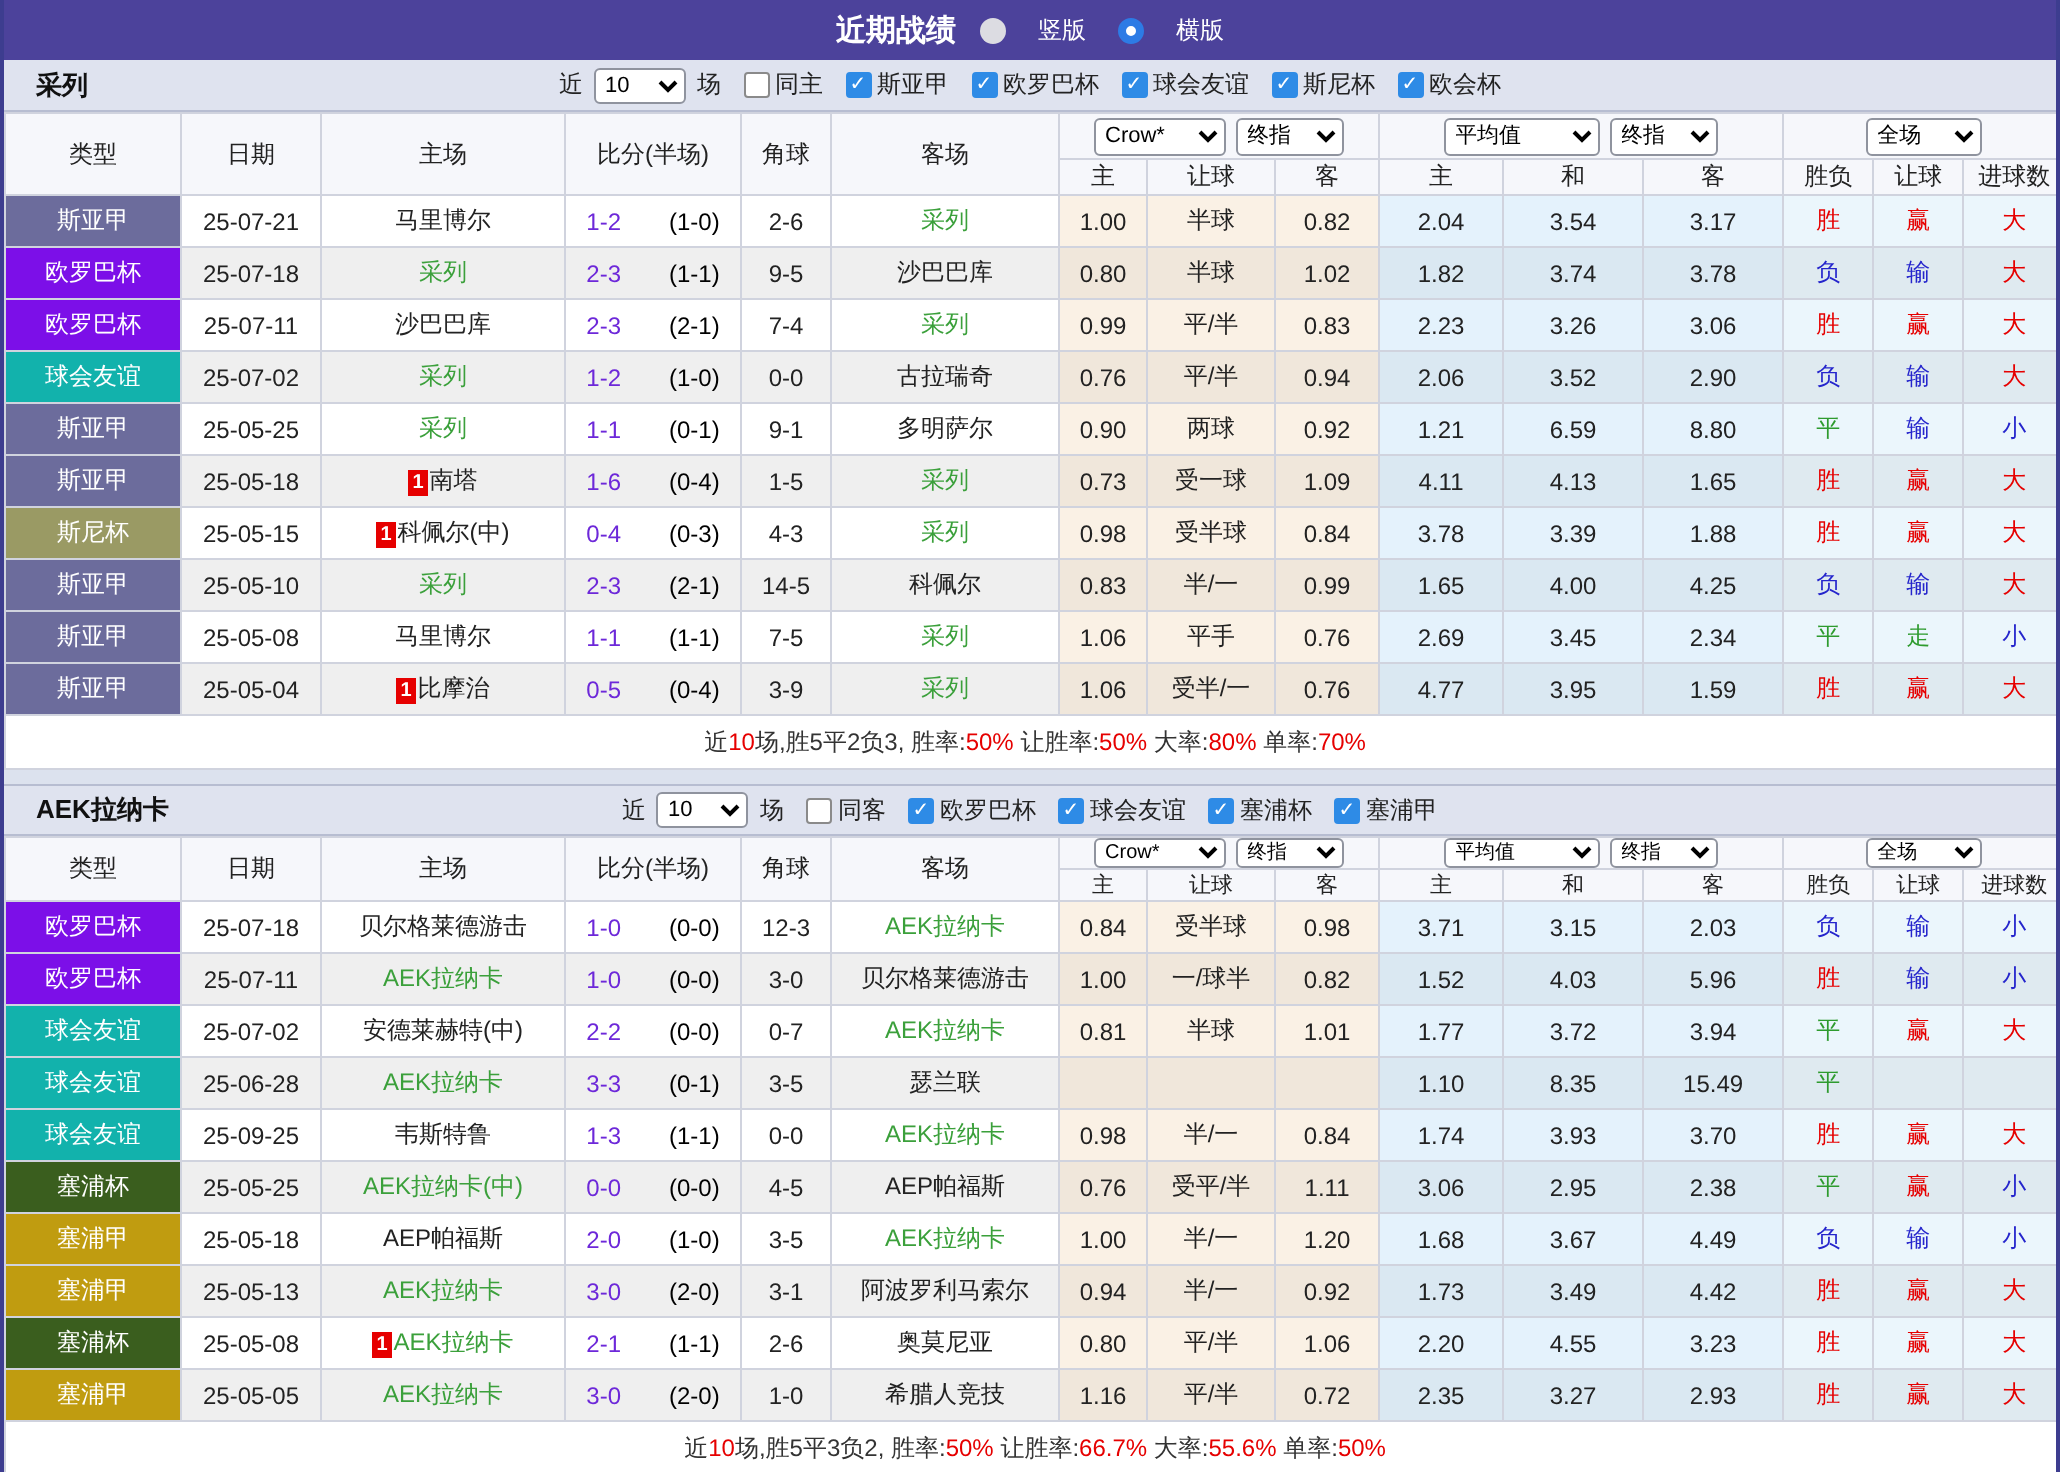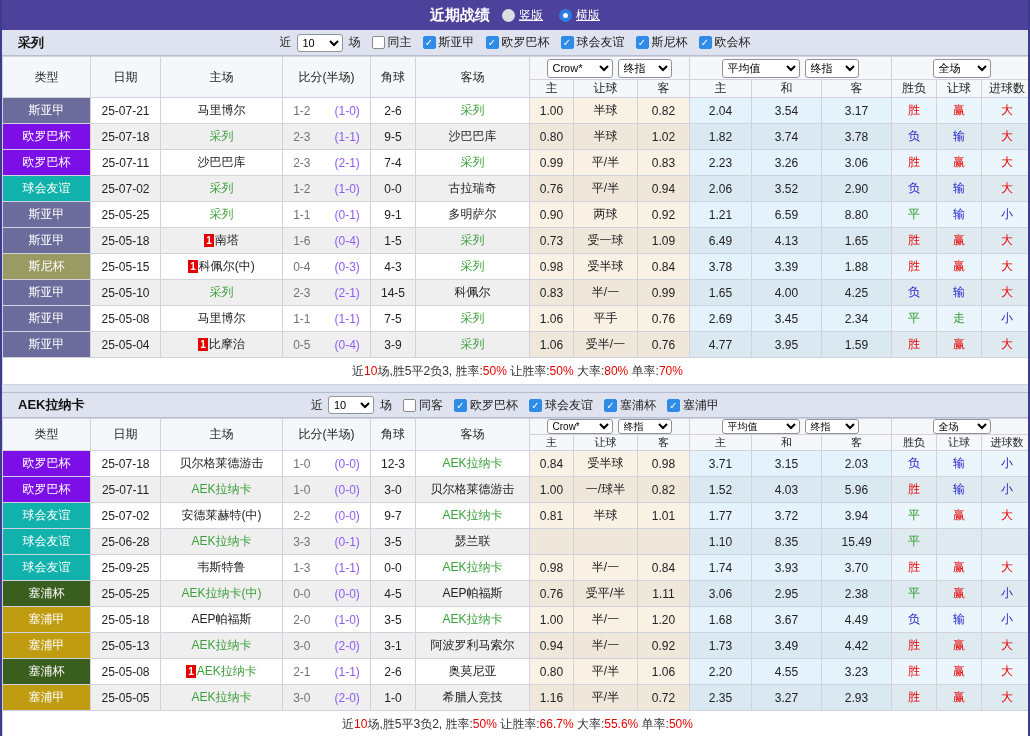--- a/index.html
+++ b/index.html
@@ -1,21 +1,21 @@
 <!DOCTYPE html>
 <html><head>
 <meta charset="utf-8">
 <style>
   html,body{margin:0;padding:0;background:#fff;}
   body{font-family:"Liberation Sans","DejaVu Sans",sans-serif;}
   .page{width:1030px;height:736px;box-sizing:border-box;border-left:2px solid #3D3D8F;border-right:2px solid #3D3D8F;overflow:hidden;background:#fff;}
   .topbar{height:30px;background:#4C429B;display:flex;align-items:center;justify-content:center;color:#fff;}
   .title{font-weight:bold;font-size:15px;margin-right:12px;}
   .radios{display:flex;gap:16px;align-items:center;}
-  .radio-item{display:flex;align-items:center;gap:4px;font-size:12px;cursor:pointer;text-decoration:underline;}
+  .radio-item{display:flex;align-items:center;gap:16px;font-size:12px;cursor:pointer;}
   .rad{width:13px;height:13px;border-radius:50%;background:#DCDCE2;box-sizing:border-box;display:inline-block;}
   .rad.on{background:#fff;border:4px solid #2D7BE5;}
   .frow{position:relative;height:26px;box-sizing:border-box;background:#DFE3EF;border-bottom:1px solid #B7BDD1;display:flex;align-items:center;justify-content:center;font-size:12px;color:#222;}
   .frow.f2{height:25px;}
   .frow .team{position:absolute;left:16px;font-weight:bold;font-size:13px;color:#111;}
   .fcenter{display:flex;align-items:center;gap:3px;}
   .cb{width:13px;height:13px;box-sizing:border-box;border:1px solid #8A8A8A;background:#fff;border-radius:2px;display:inline-flex;align-items:center;justify-content:center;font-size:10px;line-height:11px;color:#fff;margin-left:8px;cursor:pointer;}
   .cb.on{background:#2E8BE6;border-color:#2E8BE6;font-weight:bold;}
   table.grid{width:100%;border-collapse:collapse;table-layout:fixed;font-size:12px;color:#222;}
   .grid td{border:1px solid #D0D3DE;text-align:center;padding:0;overflow:hidden;white-space:nowrap;}
@@ -25,22 +25,22 @@
   .t2 thead tr.r1{height:16px;}
   .t2 thead tr.r2{height:12px;}
   .t2 thead tr.r2 td{font-size:11px;}
   .grid tbody tr{height:26px;}
   .grid tbody tr:nth-child(even){background:#EFEFEF;}
   .c-crow{background:rgba(243,219,186,0.38);}
   .c-avg{background:rgba(183,222,246,0.38);}
   .c-res{background:rgba(183,222,246,0.28);}
   .badge{color:#fff;}
   .hl{color:#3BA03B;}
-  .fs{color:#737373;}
-  .hs{color:#8b5cf6;margin-left:24px;}
+  .fs{color:#6d28d9;}
+  .hs{color:#000000;margin-left:24px;}
   .card{display:inline-block;background:#E60000;color:#fff;font-size:10px;line-height:13px;padding:0 2px;margin-right:1px;font-weight:bold;}
   .r{color:#E60000;}
   .b{color:#2525CC;}
   .g{color:#2E9B2E;}
   .grid tfoot td.sum{background:#fff;text-align:center;color:#333;}
   .t1 tfoot td.sum{height:26px;}
   .t2 tfoot td.sum{height:27px;}
   .sum .red{color:#E60000;}
   .sel{font-size:11px;height:19px;border:1px solid #8F939E;border-radius:3px;background:#fff;padding:0 1px;margin:0 3px 0 2px;vertical-align:middle;}
   .t2 .sel{height:15px;font-size:10px;}
@@ -222,21 +222,21 @@
           <tr>
             <td class="badge" style="background:#6C6C9C">斯亚甲</td>
             <td>25-05-18</td>
             <td><span class="card">1</span><span class="">南塔</span></td>
             <td><span class="fs">1-6</span><span class="hs">(0-4)</span></td>
             <td>1-5</td>
             <td><span class="hl">采列</span></td>
             <td class="c-crow">0.73</td>
             <td class="c-crow">受一球</td>
             <td class="c-crow">1.09</td>
-            <td class="c-avg">6.49</td>
+            <td class="c-avg">4.11</td>
             <td class="c-avg">4.13</td>
             <td class="c-avg">1.65</td>
             <td class="c-res r">胜</td>
             <td class="c-res r">赢</td>
             <td class="c-res r">大</td>
           </tr>
           <tr>
             <td class="badge" style="background:#9A9A64">斯尼杯</td>
             <td>25-05-15</td>
             <td><span class="card">1</span><span class="">科佩尔(中)</span></td>
@@ -407,21 +407,21 @@
             <td class="c-avg">5.96</td>
             <td class="c-res r">胜</td>
             <td class="c-res b">输</td>
             <td class="c-res b">小</td>
           </tr>
           <tr>
             <td class="badge" style="background:#12B2AC">球会友谊</td>
             <td>25-07-02</td>
             <td><span class="">安德莱赫特(中)</span></td>
             <td><span class="fs">2-2</span><span class="hs">(0-0)</span></td>
-            <td>9-7</td>
+            <td>0-7</td>
             <td><span class="hl">AEK拉纳卡</span></td>
             <td class="c-crow">0.81</td>
             <td class="c-crow">半球</td>
             <td class="c-crow">1.01</td>
             <td class="c-avg">1.77</td>
             <td class="c-avg">3.72</td>
             <td class="c-avg">3.94</td>
             <td class="c-res g">平</td>
             <td class="c-res r">赢</td>
             <td class="c-res r">大</td>

